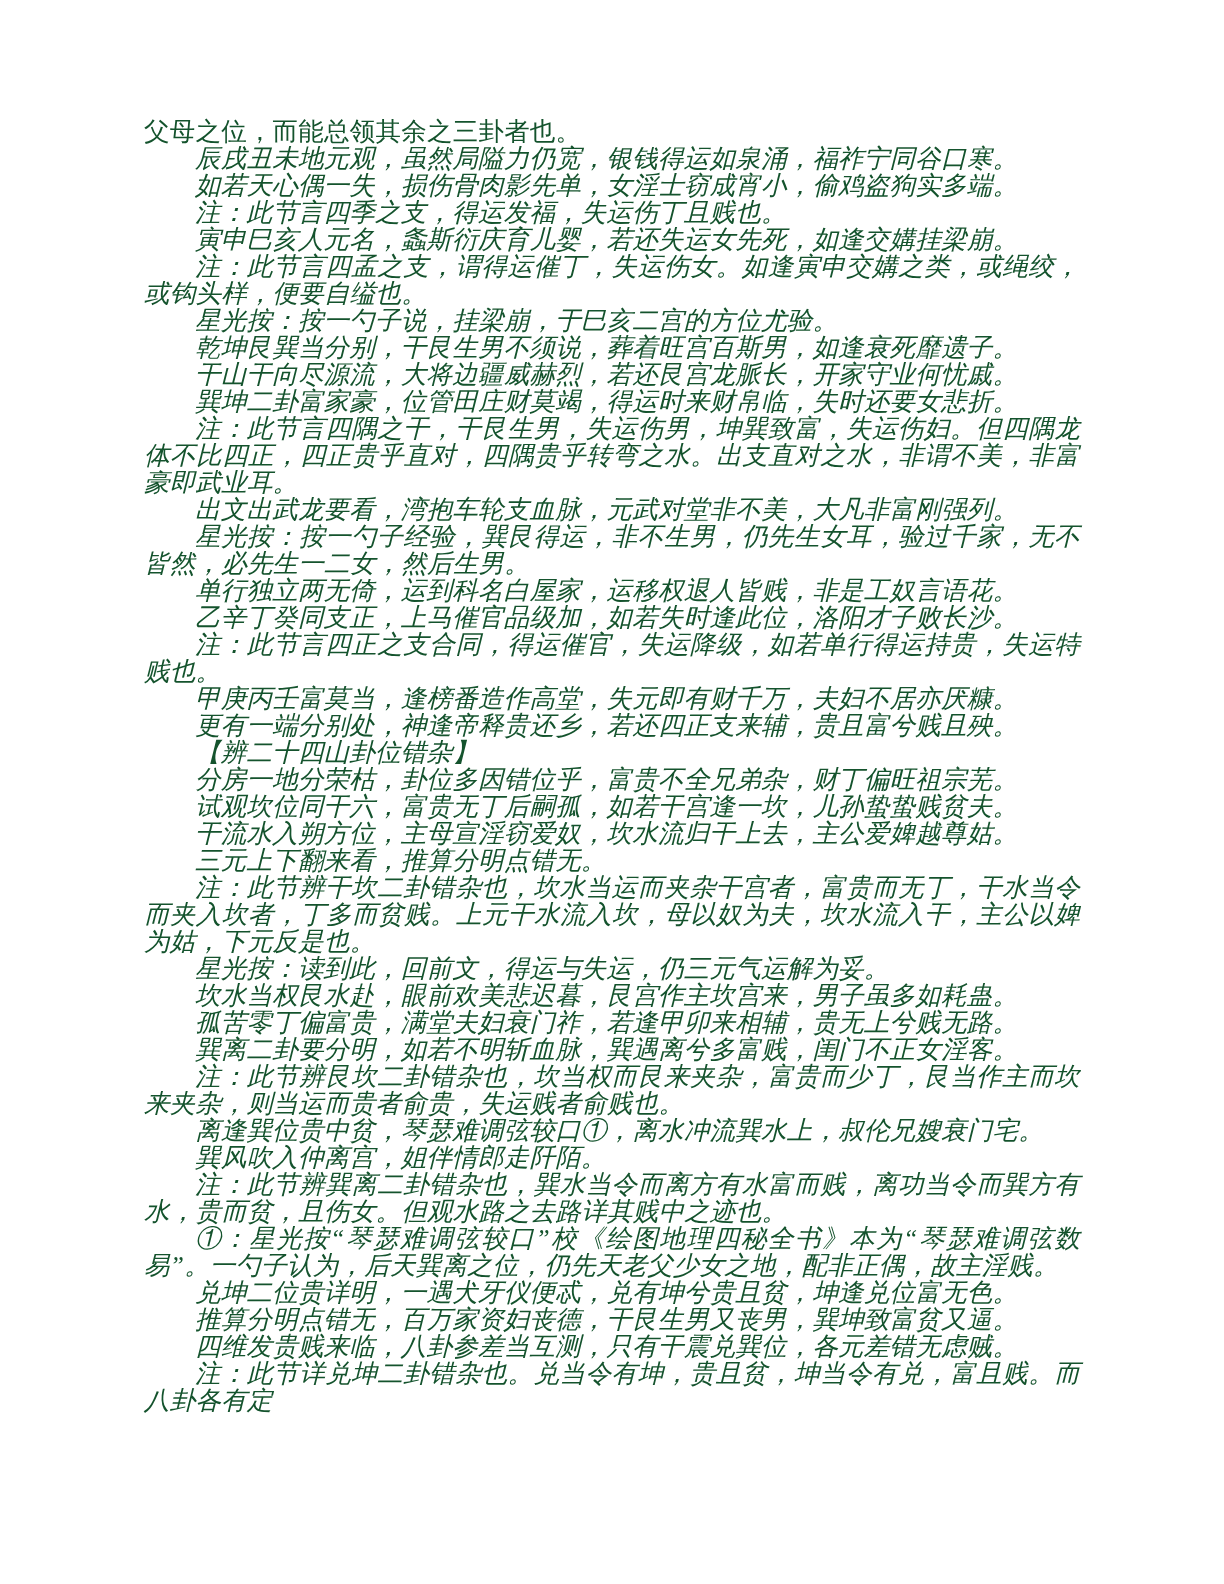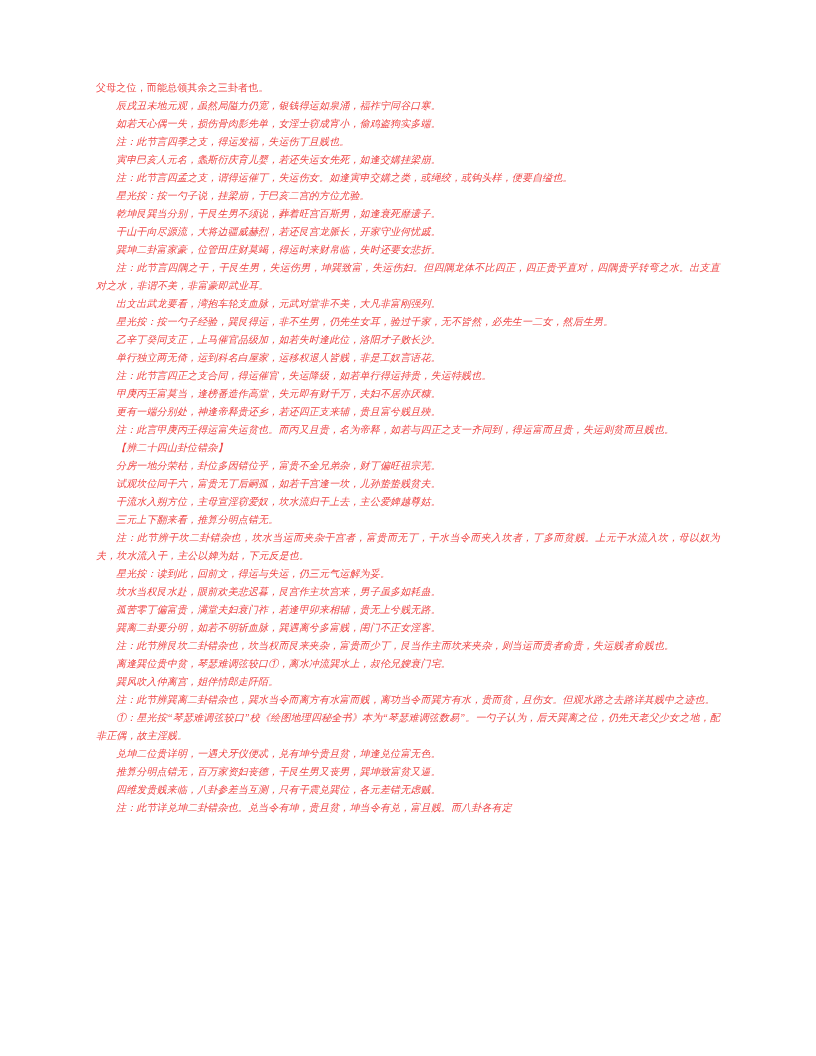--- a/index.html
+++ b/index.html
@@ -9,26 +9,26 @@
     width:816px;height:1056px;
     box-sizing:border-box;
     padding:79px 96px 0 96px;
     background:#ffffff;
     font-family:"Liberation Serif","DejaVu Serif",serif;
     color:#000000;
   }
   .doc-body{width:624px;}
   .para{
     margin:0;
-    font-size:10px;
+    font-size:17px;
     line-height:18px;
     text-align:justify;
     letter-spacing:0.15px;
     word-break:break-all;
-    color:#ef4444;
+    color:#14532d;
   }
   .para.indent{text-indent:2em;font-style:italic;}
   .para.heading{font-weight:normal;}
 </style>
 </head>
 <body>
 
 <div class="page">
   <div class="doc-body">
       <p class="para">父母之位，而能总领其余之三卦者也。</p>
@@ -37,26 +37,25 @@
       <p class="para indent">注：此节言四季之支，得运发福，失运伤丁且贱也。</p>
       <p class="para indent">寅申巳亥人元名，螽斯衍庆育儿婴，若还失运女先死，如逢交媾挂梁崩。</p>
       <p class="para indent">注：此节言四孟之支，谓得运催丁，失运伤女。如逢寅申交媾之类，或绳绞，或钩头样，便要自缢也。</p>
       <p class="para indent">星光按：按一勺子说，挂梁崩，于巳亥二宫的方位尤验。</p>
       <p class="para indent">乾坤艮巽当分别，干艮生男不须说，葬着旺宫百斯男，如逢衰死靡遗子。</p>
       <p class="para indent">干山干向尽源流，大将边疆威赫烈，若还艮宫龙脈长，开家守业何忧戚。</p>
       <p class="para indent">巽坤二卦富家豪，位管田庄财莫竭，得运时来财帛临，失时还要女悲折。</p>
       <p class="para indent">注：此节言四隅之干，干艮生男，失运伤男，坤巽致富，失运伤妇。但四隅龙体不比四正，四正贵乎直对，四隅贵乎转弯之水。出支直对之水，非谓不美，非富豪即武业耳。</p>
       <p class="para indent">出文出武龙要看，湾抱车轮支血脉，元武对堂非不美，大凡非富刚强列。</p>
       <p class="para indent">星光按：按一勺子经验，巽艮得运，非不生男，仍先生女耳，验过千家，无不皆然，必先生一二女，然后生男。</p>
+      <p class="para indent">单行独立两无倚，运到科名白屋家，运移权退人皆贱，非是工奴言语花。</p>
       <p class="para indent">乙辛丁癸同支正，上马催官品级加，如若失时逢此位，洛阳才子败长沙。</p>
-      <p class="para indent">单行独立两无倚，运到科名白屋家，运移权退人皆贱，非是工奴言语花。</p>
       <p class="para indent">注：此节言四正之支合同，得运催官，失运降级，如若单行得运持贵，失运特贱也。</p>
       <p class="para indent">甲庚丙壬富莫当，逢榜番造作高堂，失元即有财千万，夫妇不居亦厌糠。</p>
       <p class="para indent">更有一端分别处，神逢帝释贵还乡，若还四正支来辅，贵且富兮贱且殃。</p>
-      <p class="para indent">注：此言甲庚丙壬得运富失运贫也。而丙又且贵，名为帝释，如若与四正之支一齐同到，得运富而且贵，失运则贫而且贱也。</p>
       <p class="para indent heading">【辨二十四山卦位错杂】</p>
       <p class="para indent">分房一地分荣枯，卦位多因错位乎，富贵不全兄弟杂，财丁偏旺祖宗芜。</p>
       <p class="para indent">试观坎位同干六，富贵无丁后嗣孤，如若干宫逢一坎，儿孙蛰蛰贱贫夫。</p>
       <p class="para indent">干流水入朔方位，主母宣淫窃爱奴，坎水流归干上去，主公爱婢越尊姑。</p>
       <p class="para indent">三元上下翻来看，推算分明点错无。</p>
       <p class="para indent">注：此节辨干坎二卦错杂也，坎水当运而夹杂干宫者，富贵而无丁，干水当令而夹入坎者，丁多而贫贱。上元干水流入坎，母以奴为夫，坎水流入干，主公以婢为姑，下元反是也。</p>
       <p class="para indent">星光按：读到此，回前文，得运与失运，仍三元气运解为妥。</p>
       <p class="para indent">坎水当权艮水赴，眼前欢美悲迟暮，艮宫作主坎宫来，男子虽多如耗蛊。</p>
       <p class="para indent">孤苦零丁偏富贵，满堂夫妇衰门祚，若逢甲卯来相辅，贵无上兮贱无路。</p>
       <p class="para indent">巽离二卦要分明，如若不明斩血脉，巽遇离兮多富贱，闺门不正女淫客。</p>

